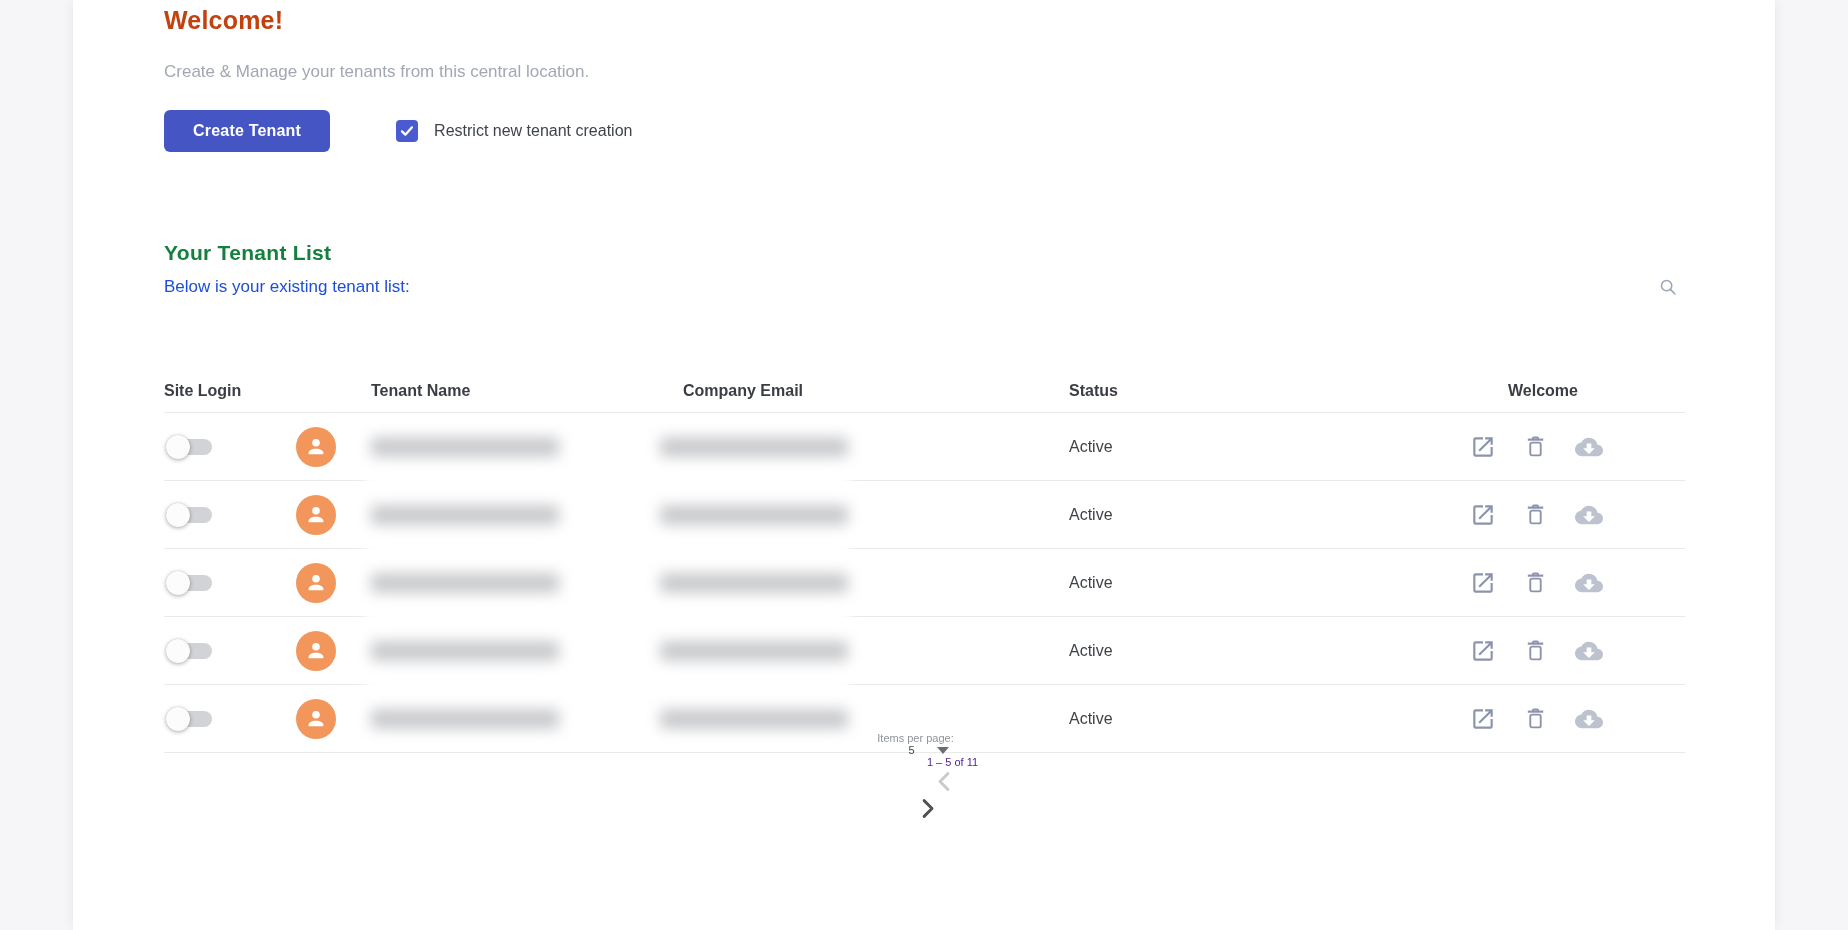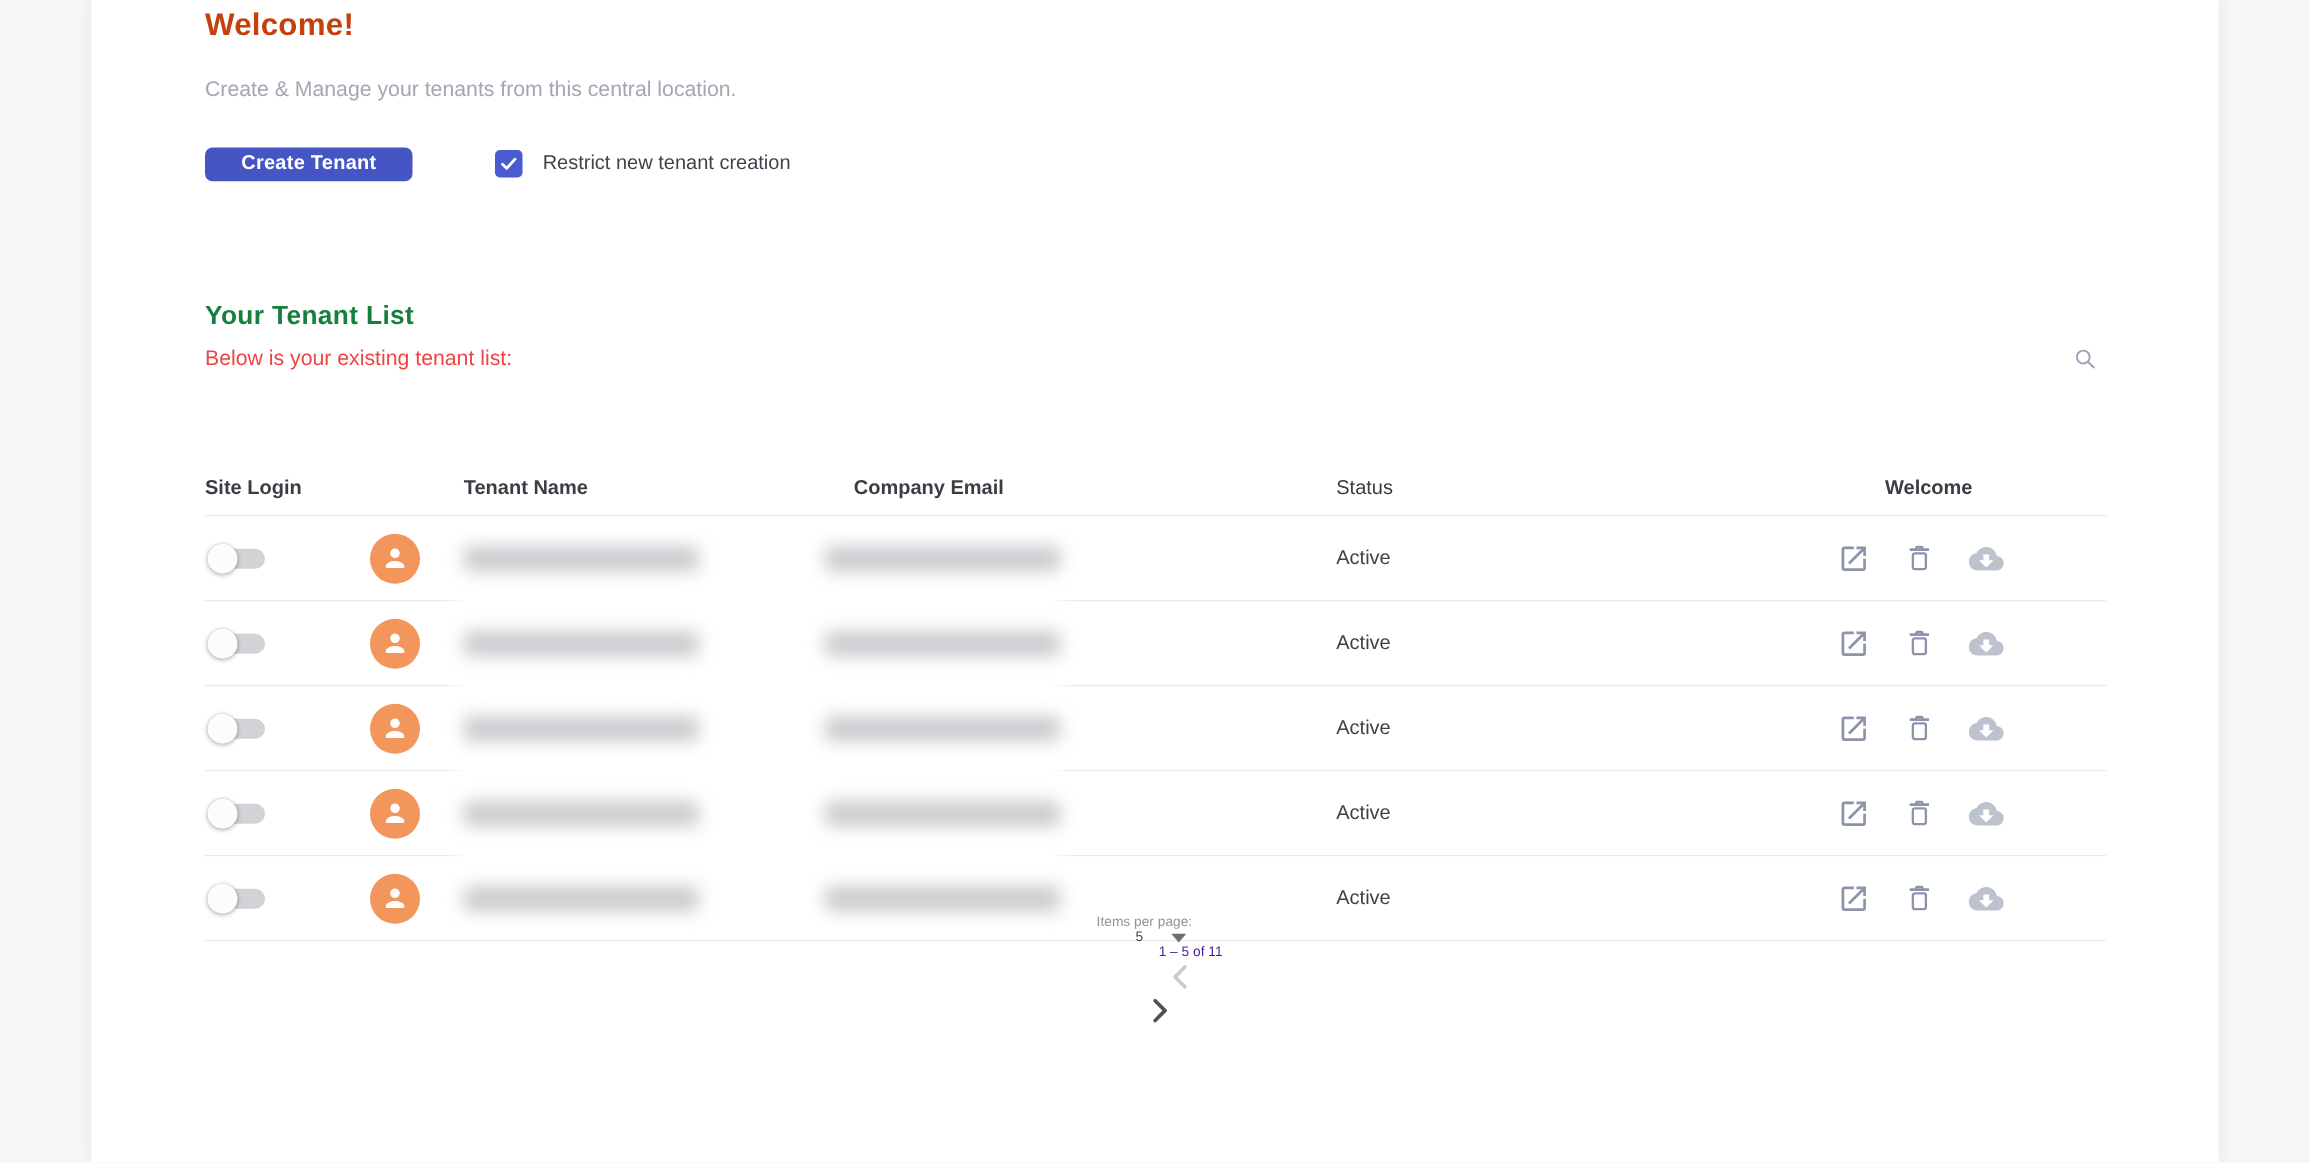--- a/index.html
+++ b/index.html
@@ -23,41 +23,41 @@
   }
   .welcome-sub {
     position:absolute; left:91px; top:62px;
     font-size:17px; color:#a2a7b1;
   }
   .actions-row {
     position:absolute; left:91px; top:110px; height:42px;
     display:flex; align-items:center; gap:32px;
   }
   .btn {
-    height:27px; padding:0 29px; border:none; border-radius:6px;
+    height:42px; padding:0 29px; border:none; border-radius:6px;
     background:#4655c4; color:#ffffff;
     font-family:"Liberation Sans", sans-serif;
     font-size:16px; font-weight:700; letter-spacing:.2px;
     cursor:pointer; display:inline-flex; align-items:center; justify-content:center;
   }
   .checkbox-group { display:flex; align-items:center; gap:16px; margin-left:14px;padding-left:20px; }
   .checkbox {
     width:22px; height:22px; border-radius:4px; background:#4a5bd1;
     display:flex; align-items:center; justify-content:center; cursor:pointer;
   }
   .checkbox-label { font-size:16px; color:#3f434b; }
 
   
   .list-title {
     position:absolute; left:91px; top:241px;
     font-size:21px; font-weight:700; color:#15803d; letter-spacing:.3px;
   }
   .list-sub {
     position:absolute; left:91px; top:277px;
-    font-size:17px; color:#ef4444;
+    font-size:17px; color:#1d4ed8;
   }
   .search-btn {
     position:absolute; left:1580px; top:272px; width:30px; height:30px;
     display:flex; align-items:center; justify-content:center;
     background:none; border:none; cursor:pointer;
   }
 
   
   .table {
     position:absolute; left:91px; top:370px; width:1521px;
@@ -157,21 +157,21 @@
       </svg>
   </button>
 
   <div class="table">
 
     <div class="trow thead">
       <div class="cell">Site Login</div>
       <div class="cell"></div>
       <div class="cell name">Tenant Name</div>
       <div class="cell email-h">Company Email</div>
-      <div class="cell status" style="font-weight:400;color:#3a3d43;">Status</div>
+      <div class="cell status" style="font-weight:700;color:#3a3d43;">Status</div>
       <div class="cell actions-h">Welcome</div>
     </div>
 
     <div class="haze"></div>
 
     <div class="trow tbody-row">
       <div class="cell">
           <div class="toggle">
             <div class="track"></div>
             <div class="knob"></div>

